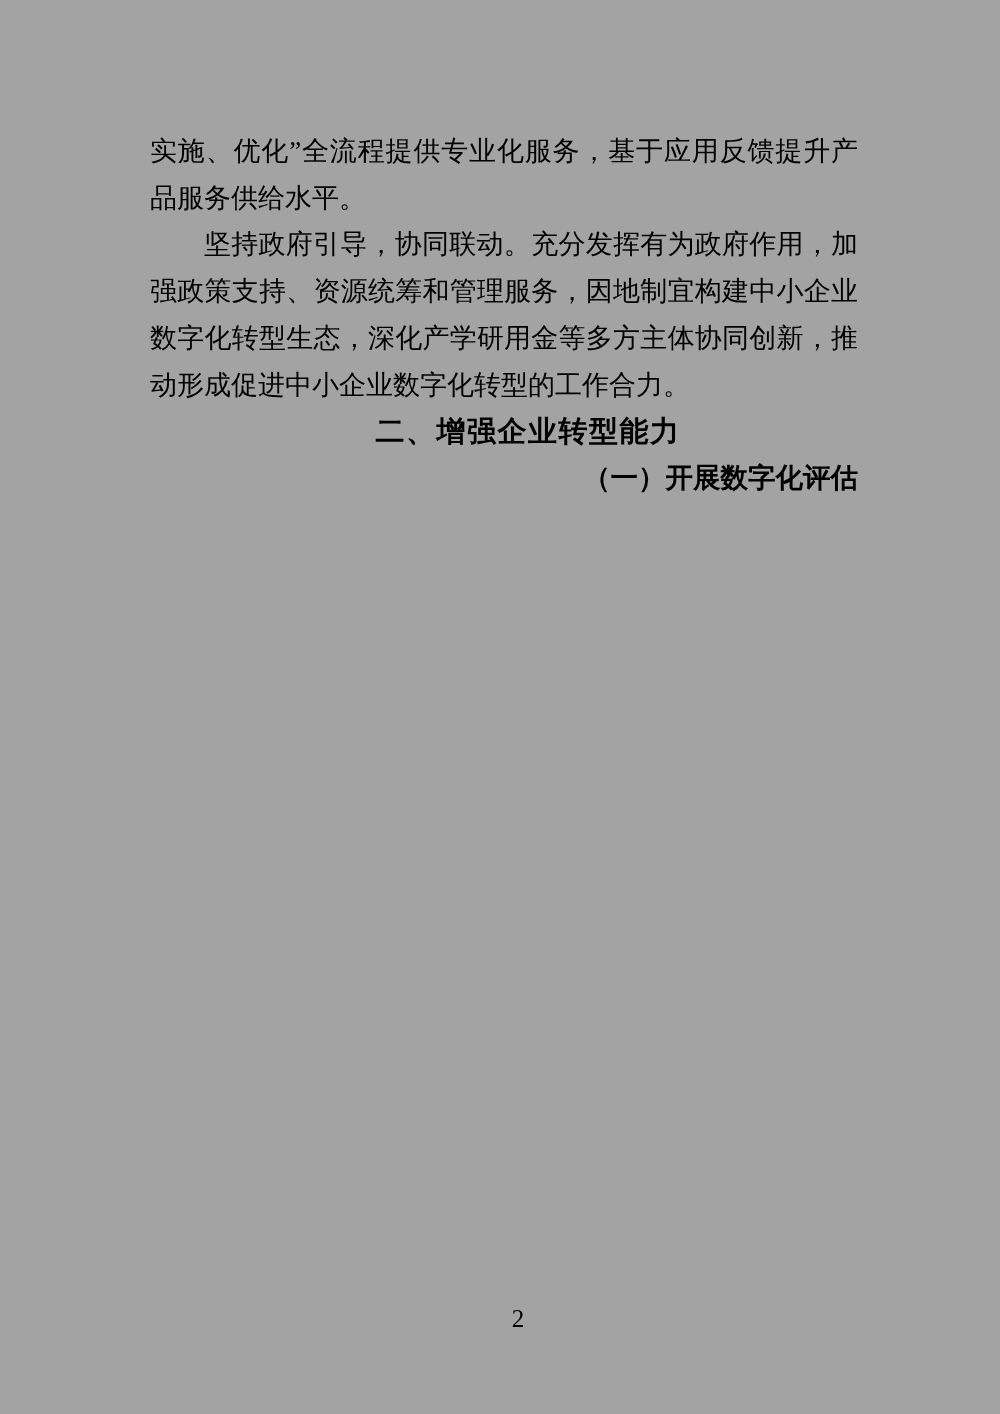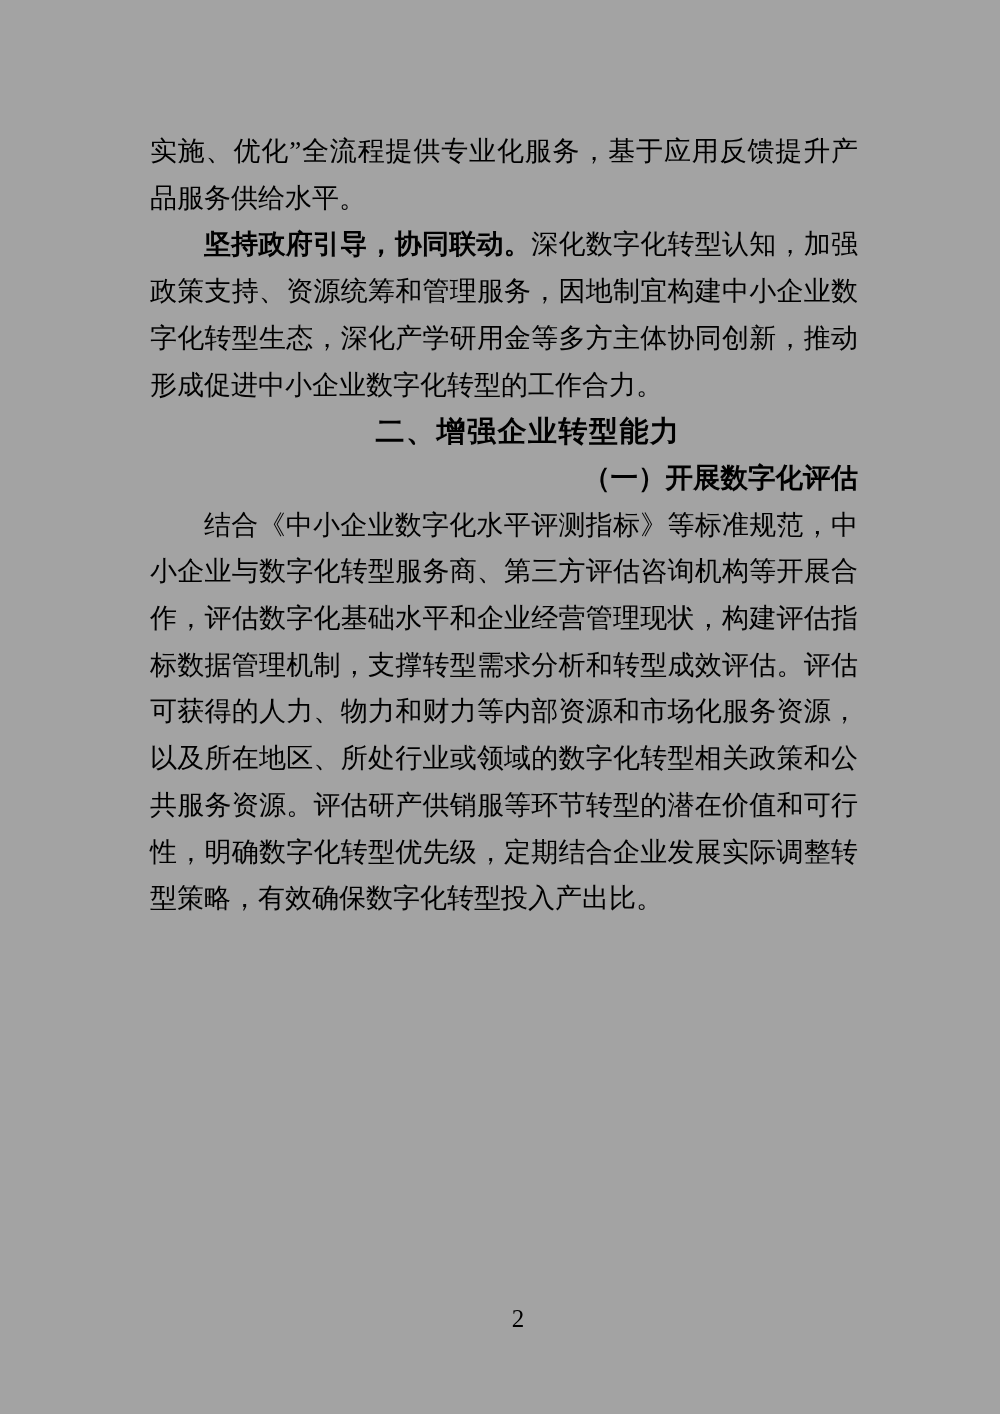--- a/index.html
+++ b/index.html
@@ -28,21 +28,21 @@
     letter-spacing: 0;
   }
   .para {
     margin: 0;
     text-indent: 2em;
   }
   .para.continue {
     text-indent: 0;
   }
   .lead-bold {
-    font-weight: 700;
+    font-weight: 400;
   }
   .h1 {
     margin: 0;
     font-family: "Liberation Sans", "DejaVu Sans", sans-serif;
     font-weight: 700;
     font-size: 29px;
     letter-spacing: 1.5px;
     line-height: 46.7px;
     text-align: center;
     text-indent: 48px;
@@ -68,27 +68,26 @@
 </style>
 </head>
 <body>
 
 <main class="sheet">
 
   <section class="body-text">
 
     <p class="para continue"><span>实施、优化”全流程提供专业化服务，基于应用反馈提升产品服务供给水平。</span></p>
 
-    <p class="para"><span class="lead-bold">坚持政府引导，协同联动。</span><span>深化数字化转型认知，加强政策支持、资源统筹和管理服务，因地制宜构建中小企业数字化转型生态，深化产学研用金等多方主体协同创新，推动形成促进中小企业数字化转型的工作合力。</span></p>
+    <p class="para"><span class="lead-bold">坚持政府引导，协同联动。</span><span>充分发挥有为政府作用，加强政策支持、资源统筹和管理服务，因地制宜构建中小企业数字化转型生态，深化产学研用金等多方主体协同创新，推动形成促进中小企业数字化转型的工作合力。</span></p>
 
     <h2 class="h1">二、增强企业转型能力</h2>
 
     <h3 class="h2">（一）开展数字化评估</h3>
 
-    <p class="para"><span>结合《中小企业数字化水平评测指标》等标准规范，中小企业与数字化转型服务商、第三方评估咨询机构等开展合作，评估数字化基础水平和企业经营管理现状，构建评估指标数据管理机制，支撑转型需求分析和转型成效评估。评估可获得的人力、物力和财力等内部资源和市场化服务资源，以及所在地区、所处行业或领域的数字化转型相关政策和公共服务资源。评估研产供销服等环节转型的潜在价值和可行性，明确数字化转型优先级，定期结合企业发展实际调整转型策略，有效确保数字化转型投入产出比。</span></p>
 
 
 
   </section>
 
   <footer class="page-footer"><span>2</span></footer>
 
 </main>
 
 </body></html>

